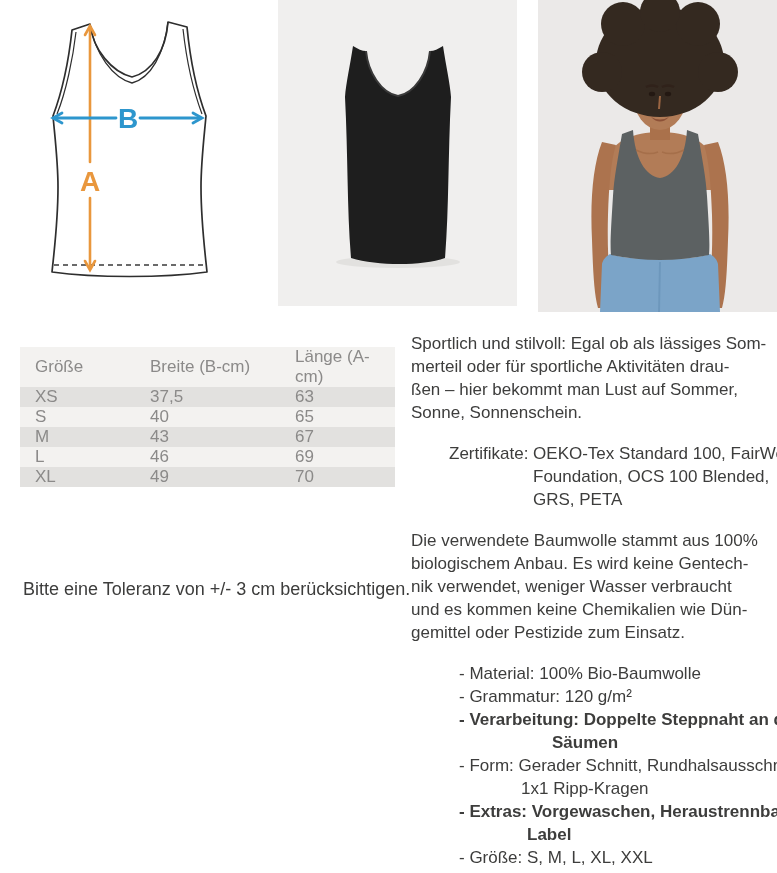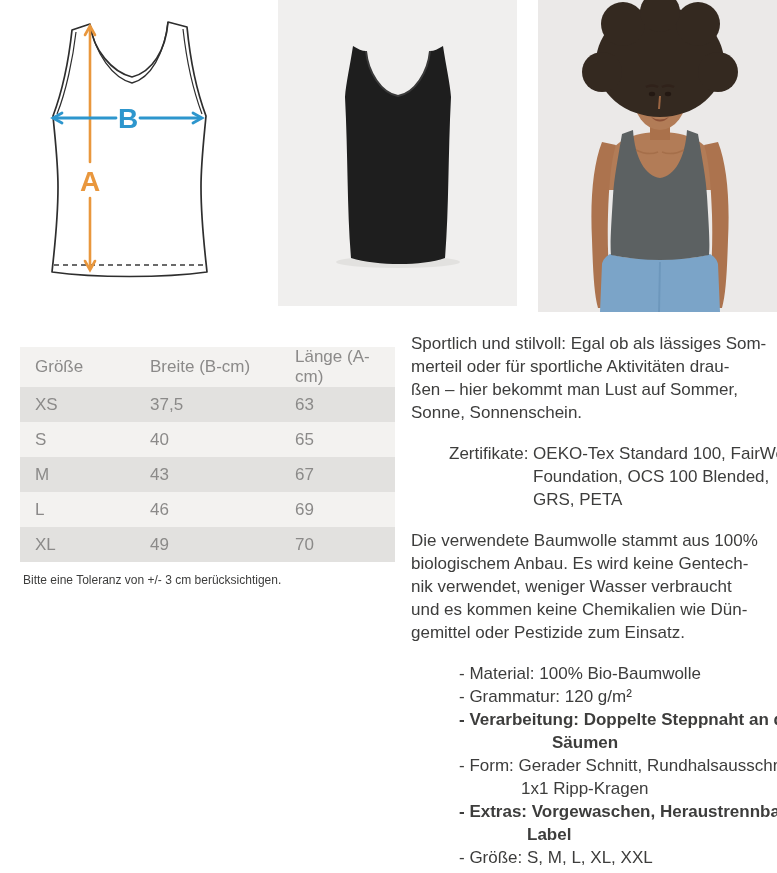--- a/index.html
+++ b/index.html
@@ -23,26 +23,26 @@
     table-layout:fixed;
     padding-left:20px;
   }
   table.sizes col.c1 { width:115px; }
   table.sizes col.c2 { width:145px; }
   table.sizes col.c3 { width:115px; }
   table.sizes th {
     background:#f3f2f0; font-weight:400; text-align:left;
     height:26px; padding:0 0 0 15px;
   }
-  table.sizes td { height:35px; padding:0 0 0 15px; }
+  table.sizes td { height:20px; padding:0 0 0 15px; }
   table.sizes tbody tr:nth-child(odd)  { background:#e2e1df; }
   table.sizes tbody tr:nth-child(even) { background:#f3f2f0; }
 
   .tolerance {
-    position:absolute; left:23px; top:561px; font-size:12px; color:#3d3d3c;
+    position:absolute; left:23px; top:561px; font-size:18px; color:#3d3d3c;
   }
 
   
   .description {
     position:absolute; left:411px; top:332px; width:364px;
     font-size:17px; line-height:23px; color:#3d3d3c;
   }
   .description p { margin:0 0 18px 0; white-space:pre; }
   .description p.hang { padding-left:84px; text-indent:-84px;margin-left:38px; }
   .spec-item { white-space:pre;margin-left:48px; }

